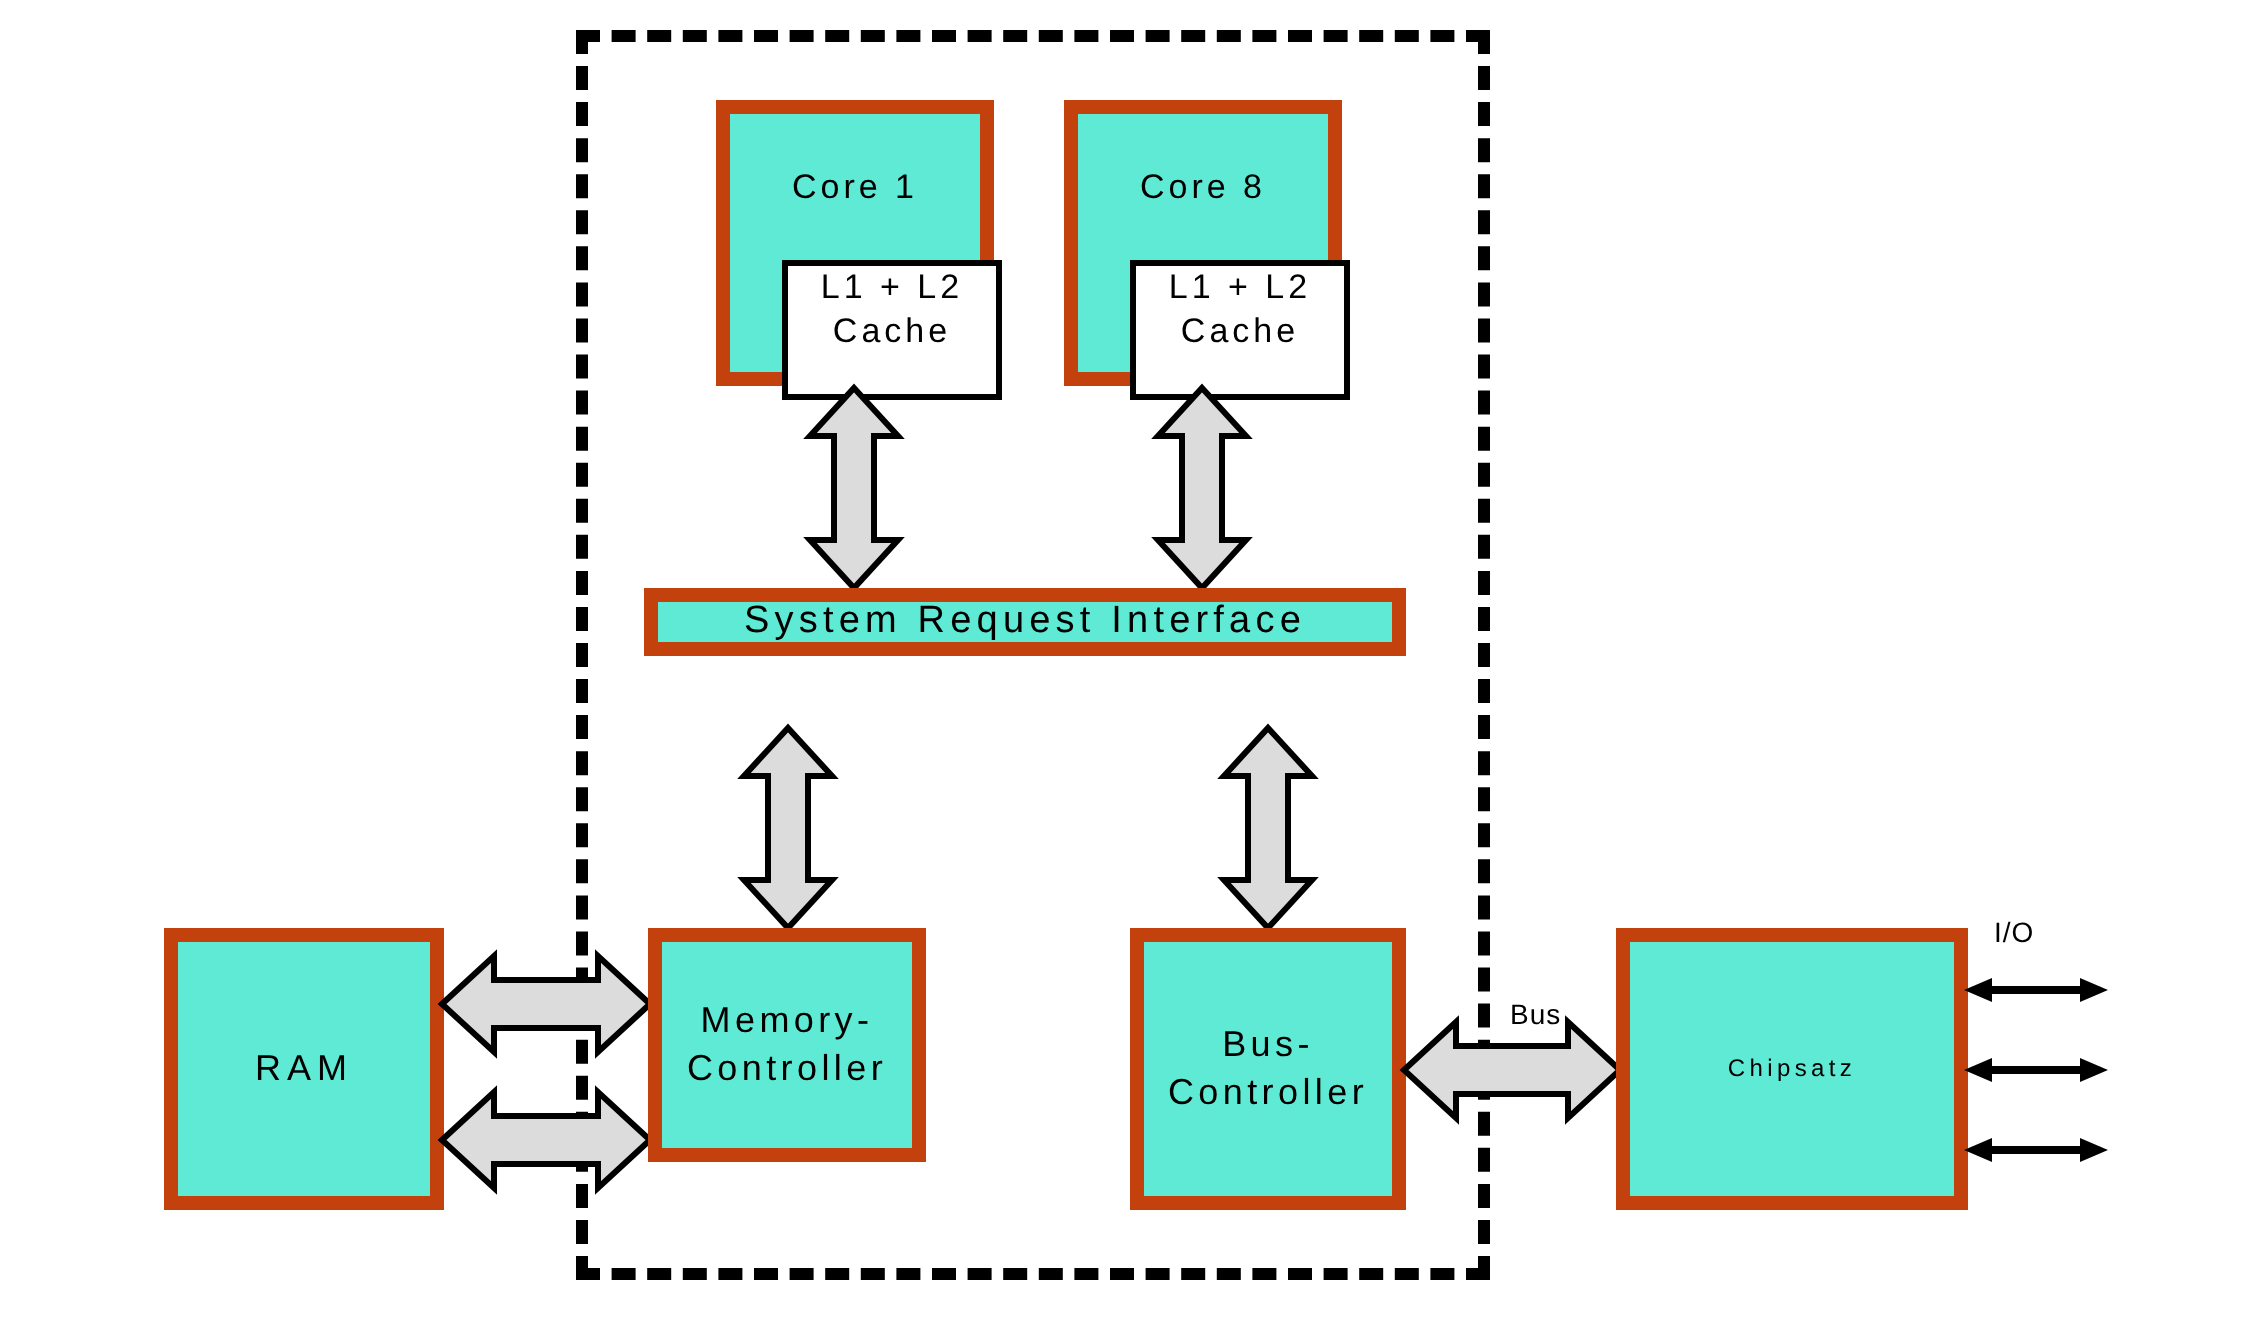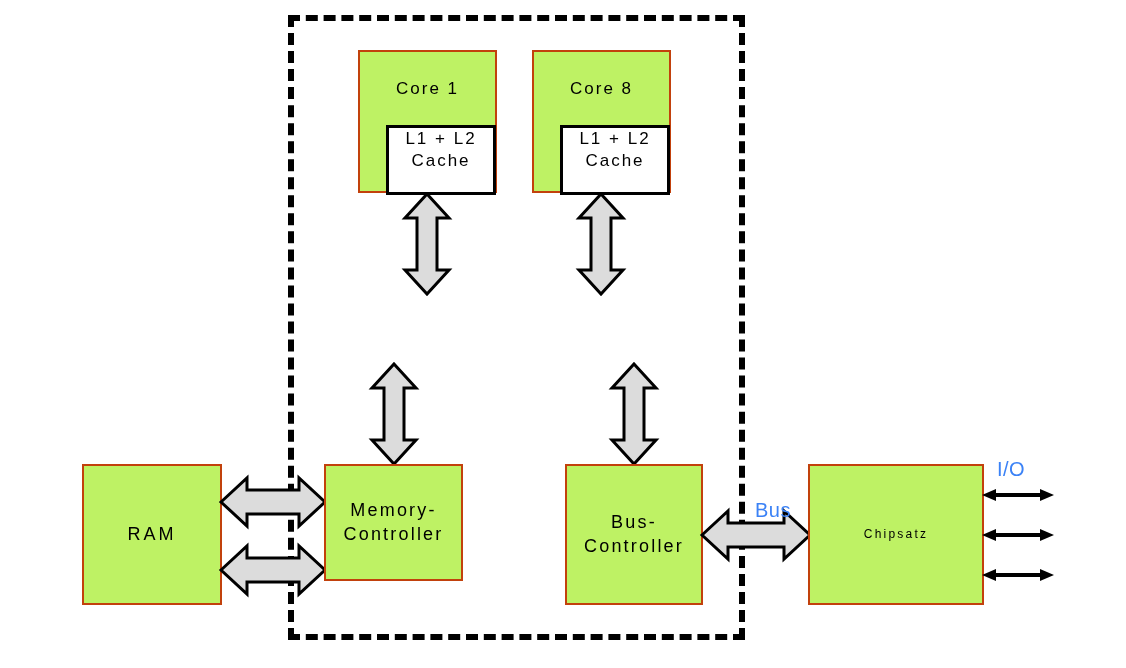--- a/index.html
+++ b/index.html
@@ -21,22 +21,22 @@
     position: absolute;
     left: 288px;
     top: 15px;
     width: 457px;
     height: 625px;
     border: 6px dashed #000000;
     box-sizing: border-box;
   }
   .blk {
     position: absolute;
-    background: #bef264;
-    border: 2px solid #c2410c;
+    background: #5eead4;
+    border: 7px solid #c2410c;
     box-sizing: border-box;
     display: flex;
     align-items: center;
     justify-content: center;
     text-align: center;
     color: #000000;
     letter-spacing: 2.0px;
     line-height: 1.28;
   }
   
@@ -79,22 +79,22 @@
   #memc  { left:324px; top:464px; width:139px; height:117px; font-size:18px; letter-spacing:2.2px; }
   #busc  { left:565px; top:464px; width:138px; height:141px; font-size:18px; letter-spacing:2.2px; }
   #chips { left:808px; top:464px; width:176px; height:141px; font-size:12px; letter-spacing:2.2px; }
 
   .arrow-svg {
     position: absolute;
     overflow: visible;
   }
   .free-label {
     position: absolute;
-    color: #3b82f6;
-    font-size: 20px;
+    color: #000000;
+    font-size: 14px;
     letter-spacing: 0.5px;
     white-space: nowrap;
   }
   #bus-label { left: 755px; top: 499px; }
   #io-label  { left: 997px; top: 458px; }
 </style>
 </head>
 <body>
 
 <div id="canvas">
@@ -121,20 +121,23 @@
     </div>
   </div>
 
   <svg class="arrow-svg" style="left:404px; top:193px;" width="46" height="102">
     <polygon points="23,1 45,25 33,25 33,77 45,77 23,101 1,77 13,77 13,25 1,25" fill="#dcdcdc" stroke="#000000" stroke-width="3" stroke-linejoin="miter"></polygon>
   </svg>
   <svg class="arrow-svg" style="left:578px; top:193px;" width="46" height="102">
     <polygon points="23,1 45,25 33,25 33,77 45,77 23,101 1,77 13,77 13,25 1,25" fill="#dcdcdc" stroke="#000000" stroke-width="3" stroke-linejoin="miter"></polygon>
   </svg>
 
+  <div class="blk" id="sri">
+    <span>System Request Interface</span>
+  </div>
 
 
   <svg class="arrow-svg" style="left:371px; top:363px;" width="46" height="102">
     <polygon points="23,1 45,25 33,25 33,77 45,77 23,101 1,77 13,77 13,25 1,25" fill="#dcdcdc" stroke="#000000" stroke-width="3" stroke-linejoin="miter"></polygon>
   </svg>
   <svg class="arrow-svg" style="left:611px; top:363px;" width="46" height="102">
     <polygon points="23,1 45,25 33,25 33,77 45,77 23,101 1,77 13,77 13,25 1,25" fill="#dcdcdc" stroke="#000000" stroke-width="3" stroke-linejoin="miter"></polygon>
   </svg>
 
   <div class="blk" id="ram">

